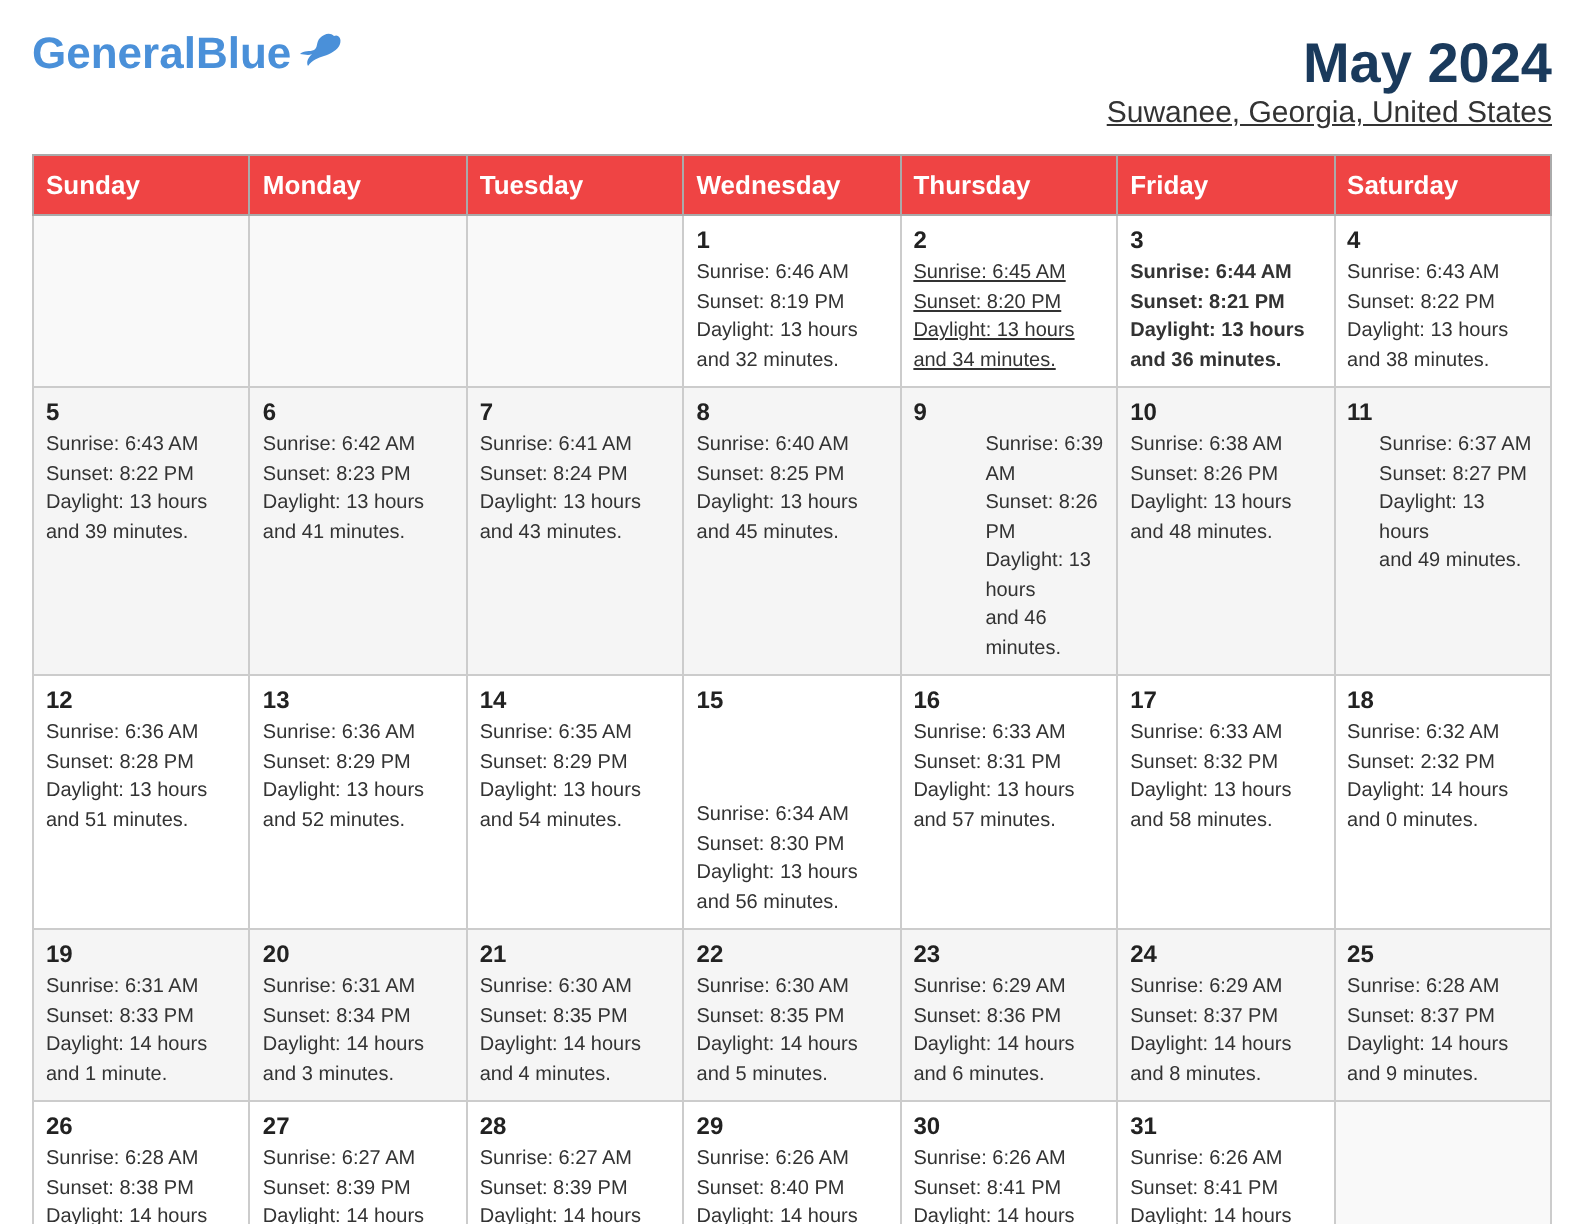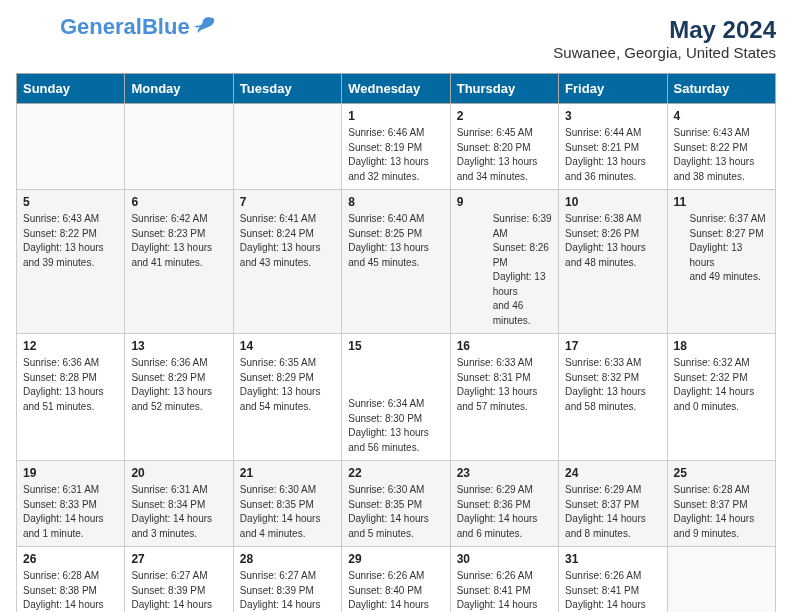--- a/index.html
+++ b/index.html
@@ -13,50 +13,50 @@
     .header-area {
       display: flex;
       justify-content: space-between;
       align-items: flex-start;
       margin-bottom: 12px;
     }
     .logo {
       display: flex;
       flex-direction: column;
       align-items: flex-end;
-      margin-left: 44px;
     }
     .logo-text {
       font-size: 22px;
       font-weight: bold;
       color: #1a3a5c;
       line-height: 1;
     }
     .logo-text span {
       color: #4a90d9;
     }
     .title-area {
       text-align: right;
     }
     .main-title {
-      font-size: 24px;
+      font-size: 28px;
       font-weight: bold;
       color: #1a3a5c;
     }
     .subtitle {
       font-size: 15px;
       color: #333;
+      text-decoration: underline;
     }
     table {
       width: 100%;
       border-collapse: collapse;
       table-layout: fixed;
     }
     thead th {
-      background-color: #0369a1;
+      background-color: #ef4444;
       color: #fff;
       font-size: 13px;
       font-weight: bold;
       padding: 7px 6px;
       text-align: left;
       border: 1px solid #aaa;
     }
     tbody td {
       vertical-align: top;
       border: 1px solid #ccc;
@@ -124,28 +124,28 @@
         <td class="empty"></td>
         <td>
           <span class="day-number">1</span>
           <div class="cell-info" style="white-space: pre-line;">Sunrise: 6:46 AM
 Sunset: 8:19 PM
 Daylight: 13 hours
 and 32 minutes.</div>
         </td>
         <td>
           <span class="day-number">2</span>
-          <div class="cell-info" style="white-space: pre-line;">Sunrise: 6:45 AM
+          <div class="cell-info" style="white-space: pre-line; text-decoration: underline;">Sunrise: 6:45 AM
 Sunset: 8:20 PM
 Daylight: 13 hours
 and 34 minutes.</div>
         </td>
         <td>
           <span class="day-number">3</span>
-          <div class="cell-info" style="white-space: pre-line;">Sunrise: 6:44 AM
+          <div class="cell-info" style="white-space: pre-line; font-weight: bold;">Sunrise: 6:44 AM
 Sunset: 8:21 PM
 Daylight: 13 hours
 and 36 minutes.</div>
         </td>
         <td>
           <span class="day-number">4</span>
           <div class="cell-info" style="white-space: pre-line;">Sunrise: 6:43 AM
 Sunset: 8:22 PM
 Daylight: 13 hours
 and 38 minutes.</div>

